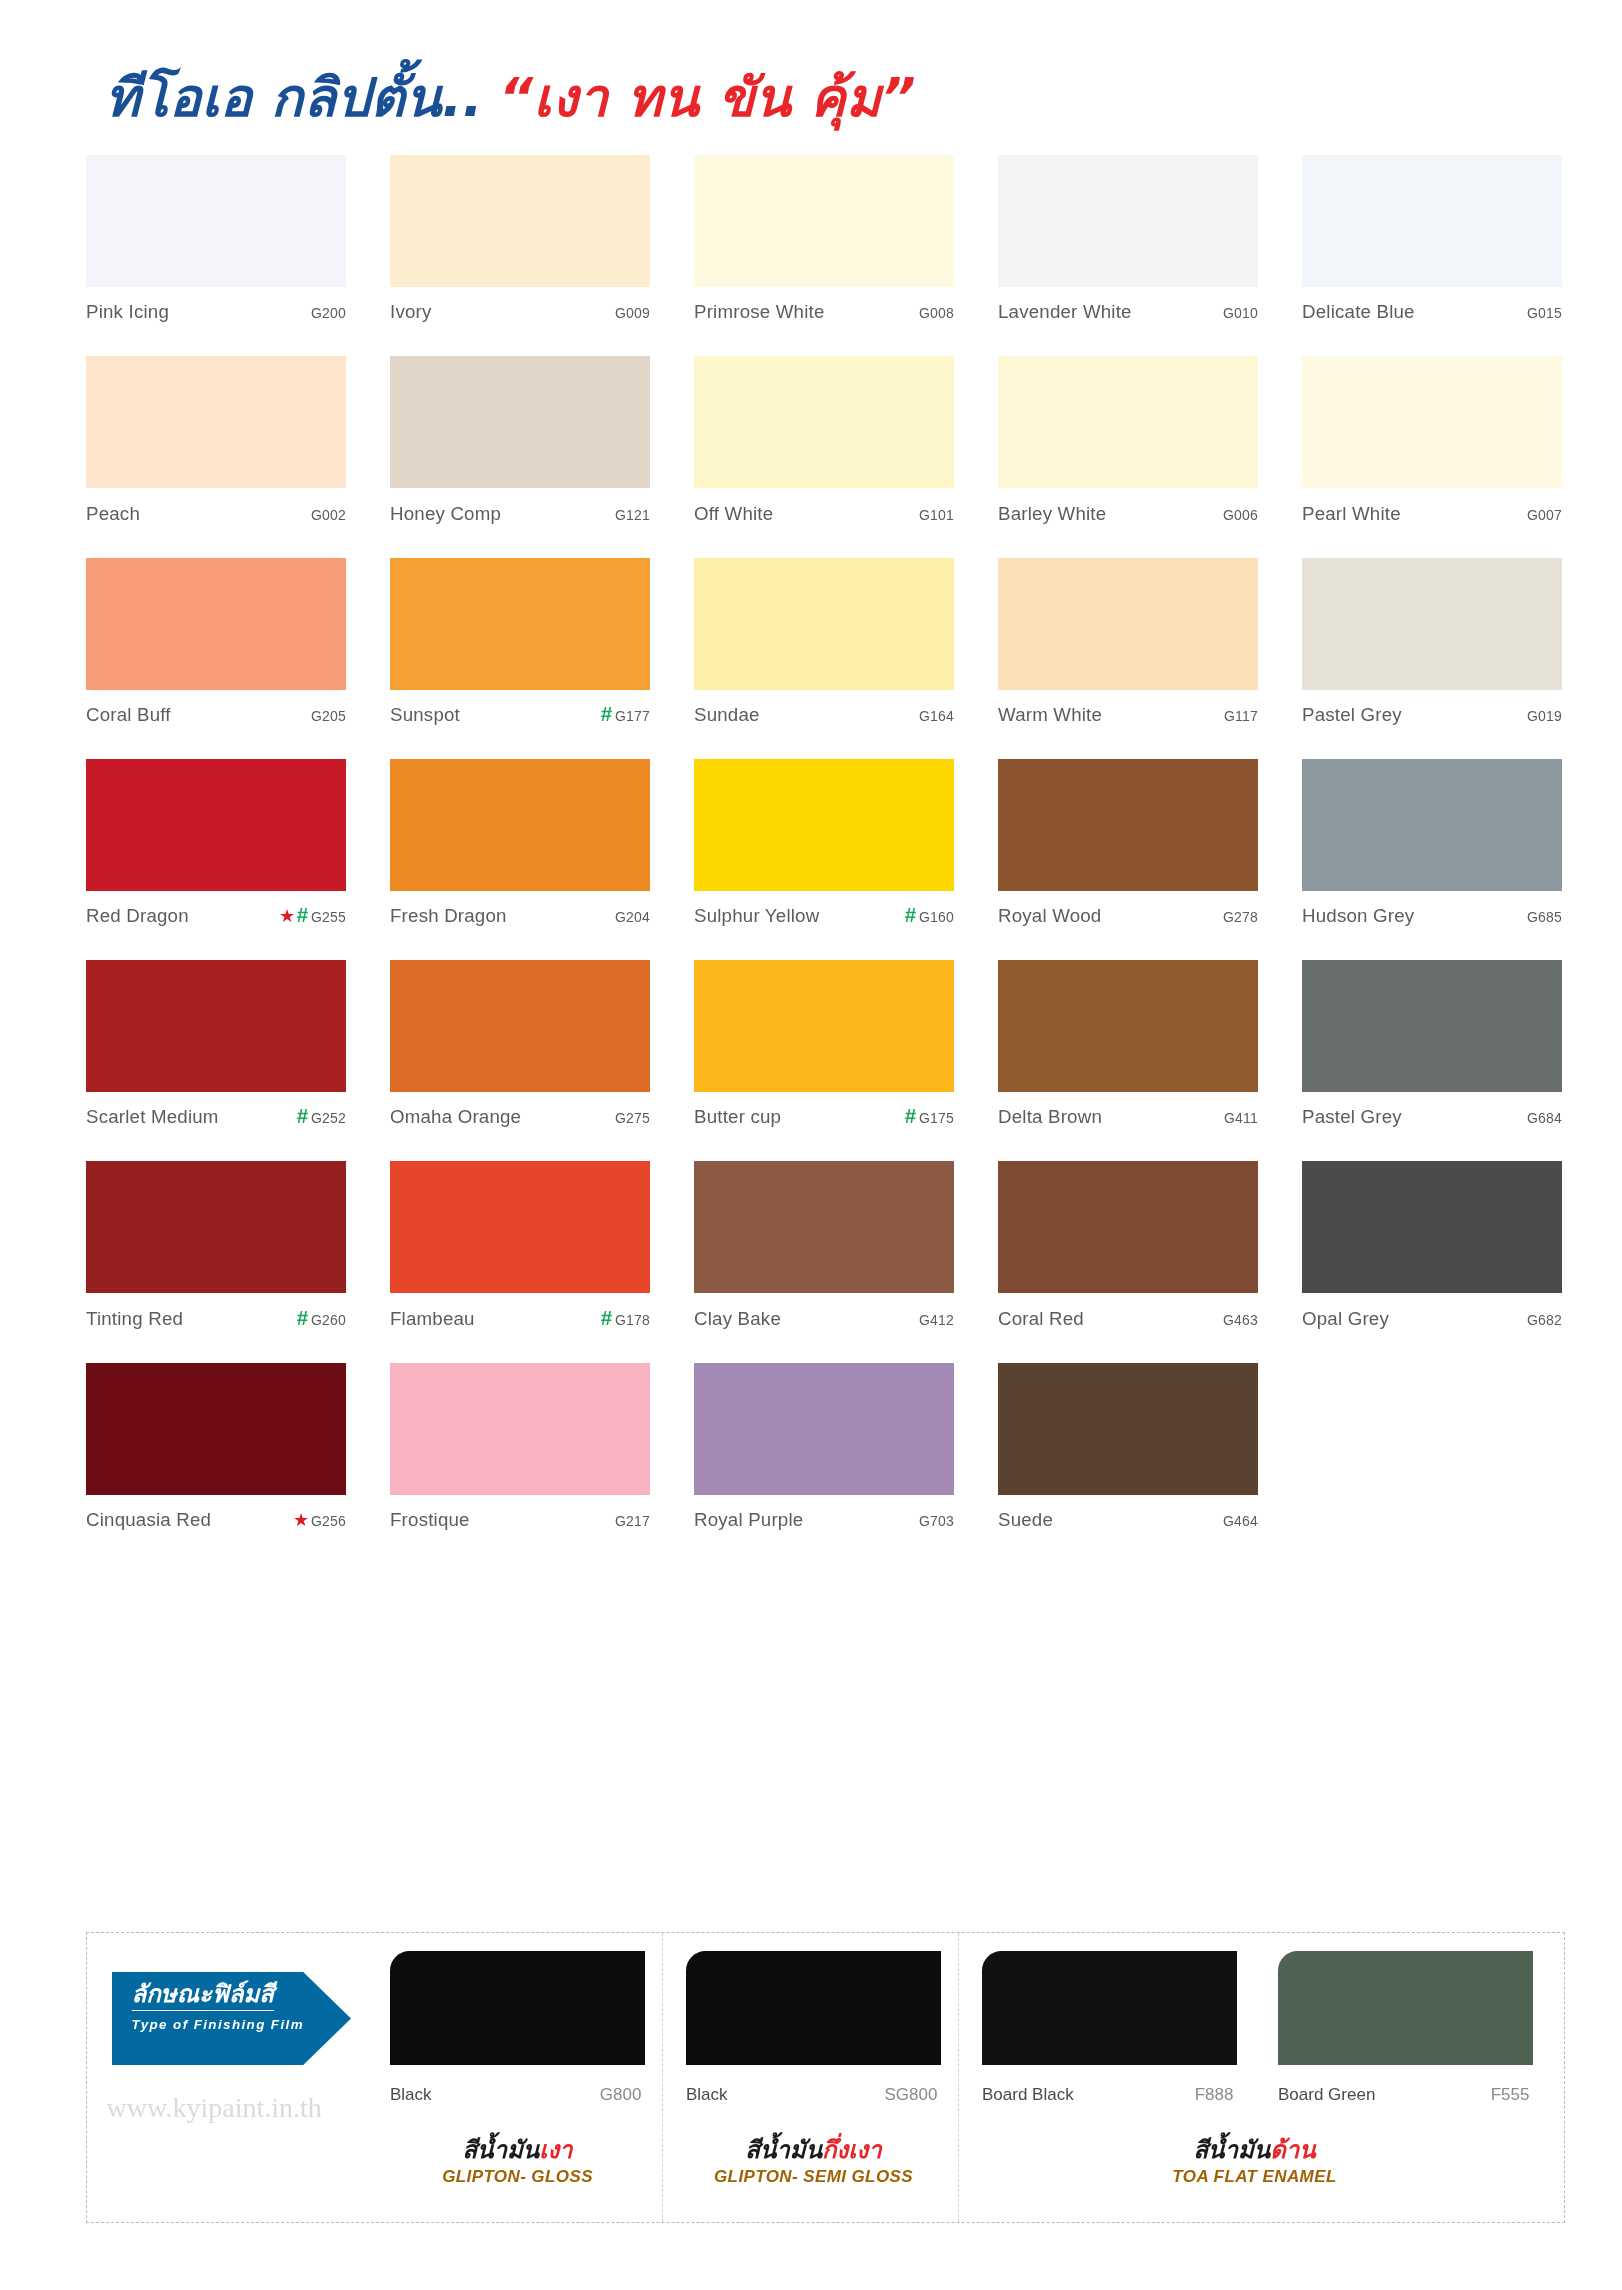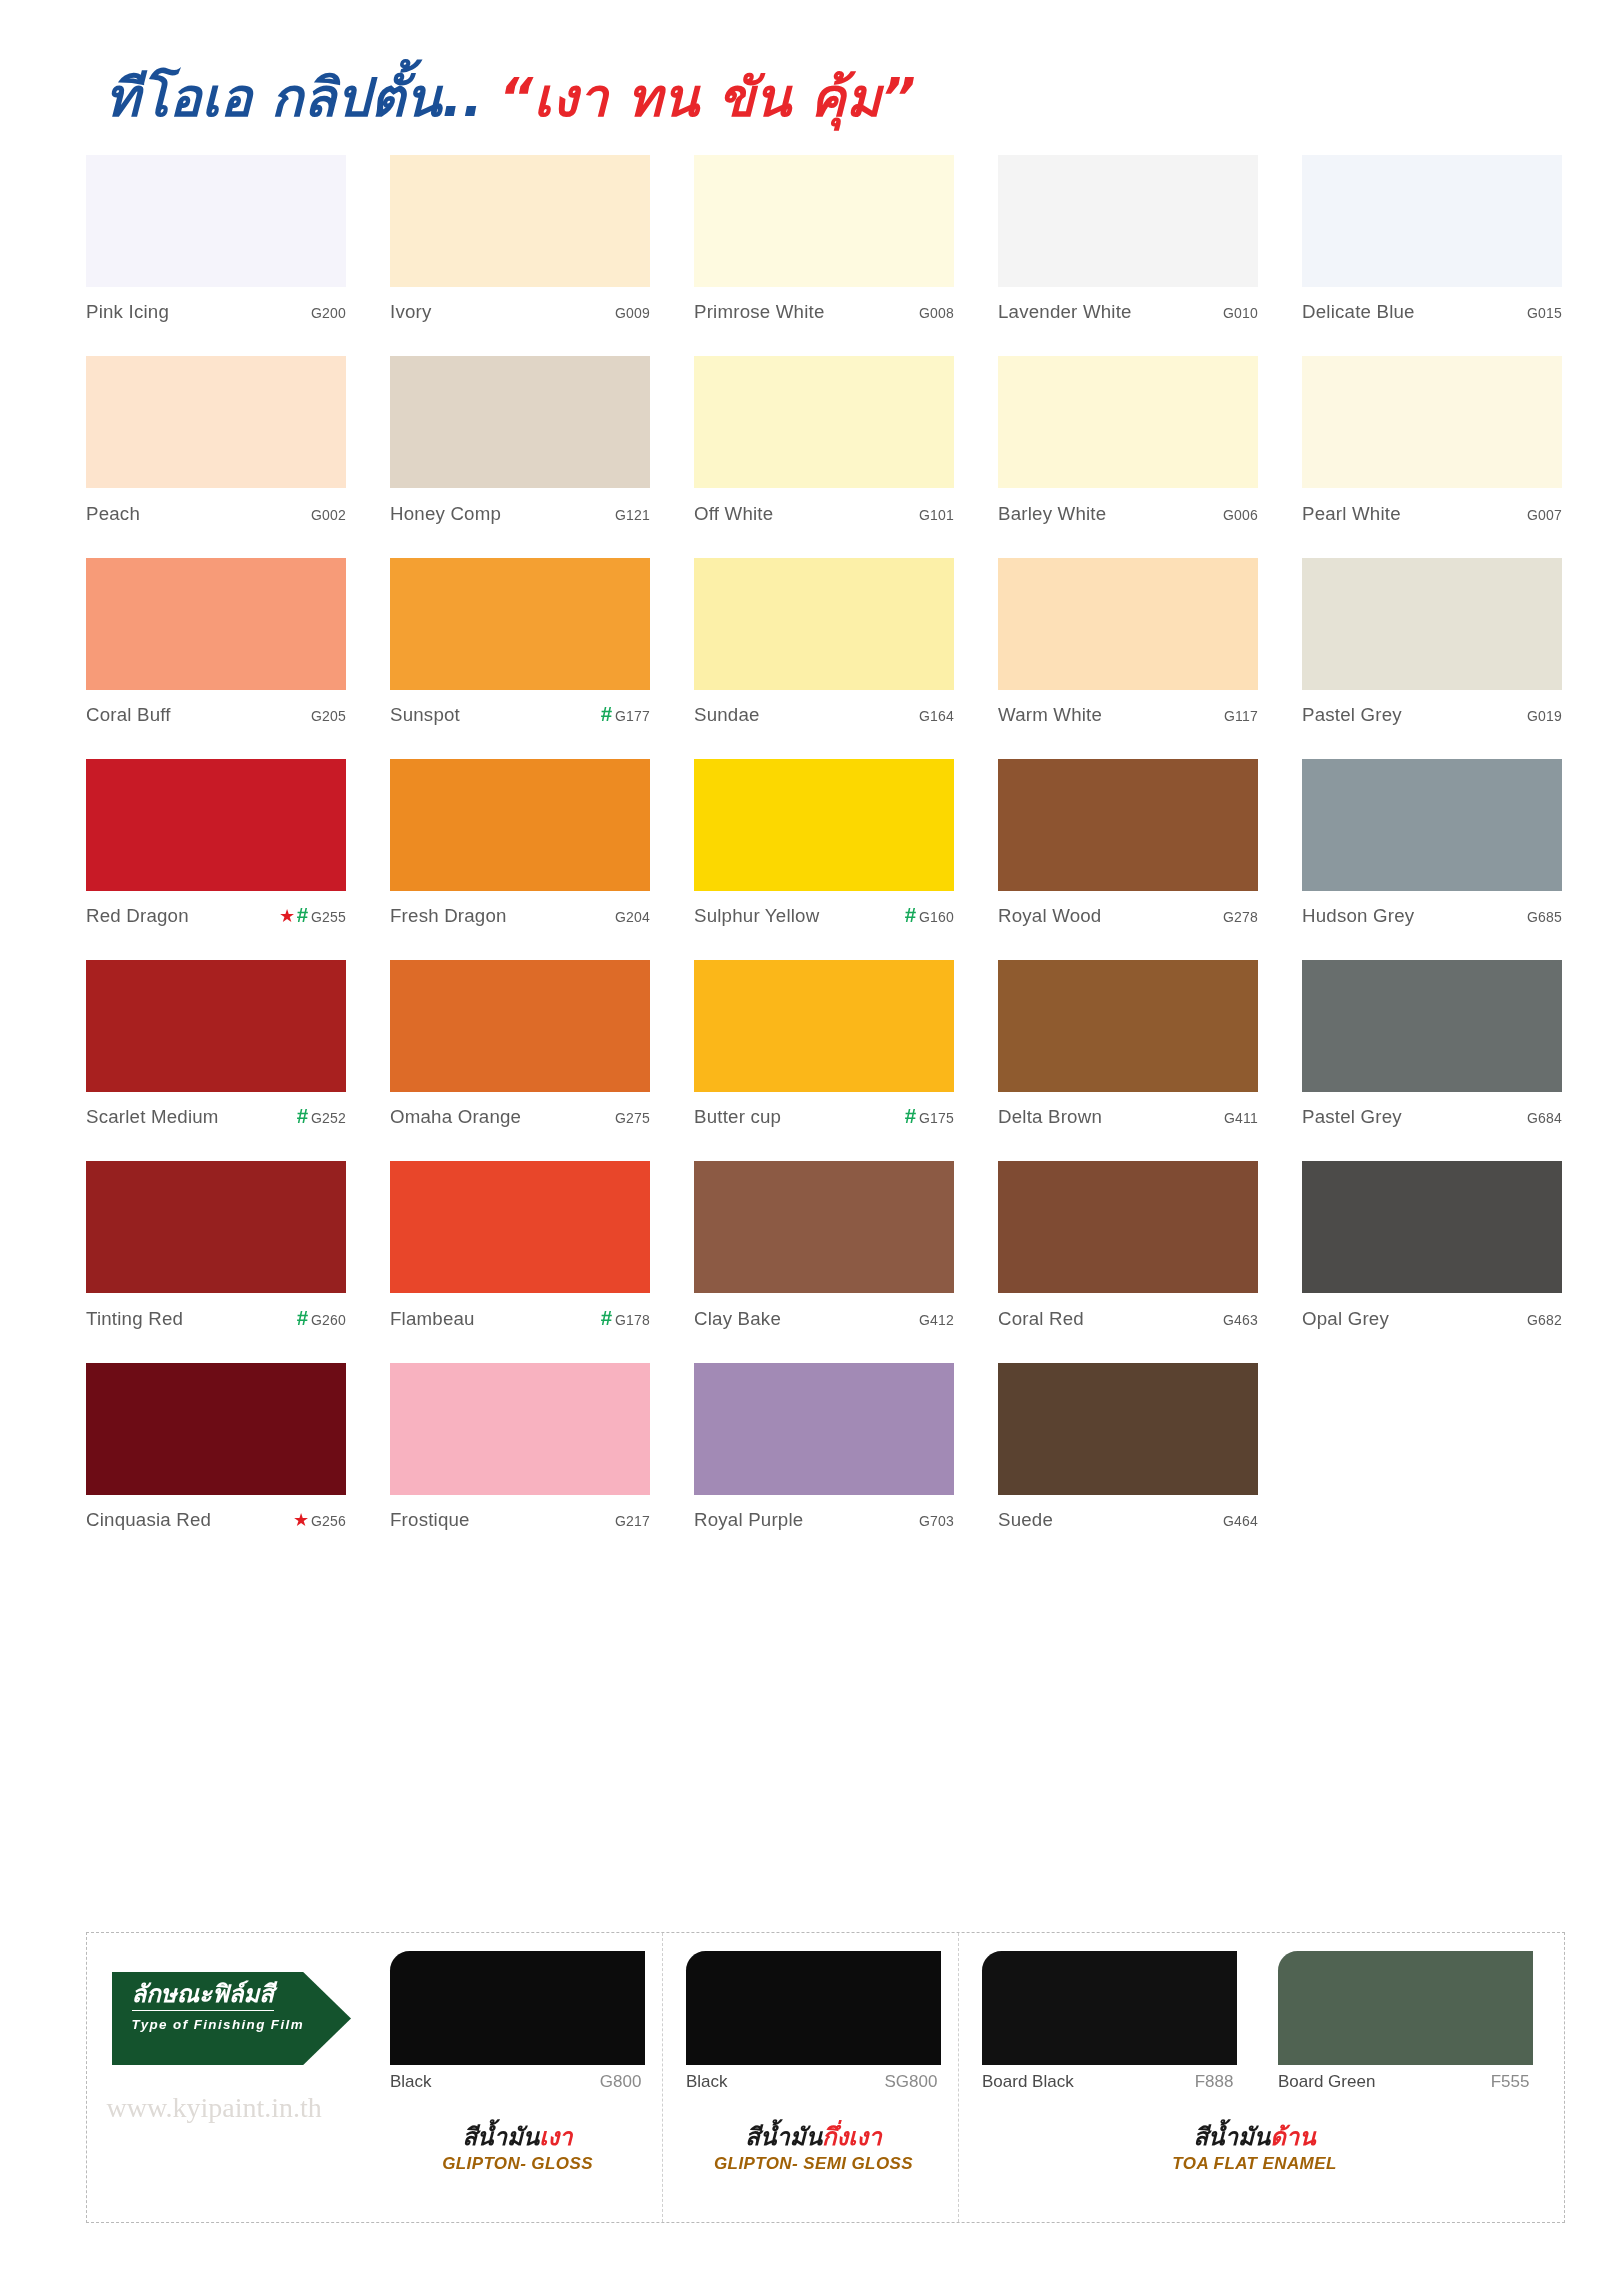--- a/index.html
+++ b/index.html
@@ -178,21 +178,21 @@
     width: 255px;
     height: 114px;
     border-radius: 19.6px 0 0 0;
     display: block;
   }
   .film-meta {
     display: flex;
     justify-content: space-between;
     align-items: baseline;
     width: 255px;
-    padding-top: 7px;
+    padding-top: 20px;
   }
   .film-name {
     font-size: 17px;
     color: #4a4a4a;
   }
   .film-code {
     font-size: 17px;
     color: #8a8a8a;
     padding-right: 3.6px;
   }
@@ -571,21 +571,21 @@
           </span>
         </div>
       </div>
     </div>
   </div>
 
 <div class="bottom-panel">
   <div class="bottom-inner">
 
     <div class="banner-col">
-      <div class="banner" style="background: #14532d;">
+      <div class="banner" style="background: #0369a1;">
         <div class="banner-th">ลักษณะฟิล์มสี</div>
         <div class="banner-en">Type of Finishing Film</div>
       </div>
       <div class="watermark">www.kyipaint.in.th</div>
     </div>
 
     <div class="film-col">
       <span class="film-chip" style="background: rgb(12, 12, 12);"></span>
       <div class="film-meta">
         <span class="film-name">Black</span>

